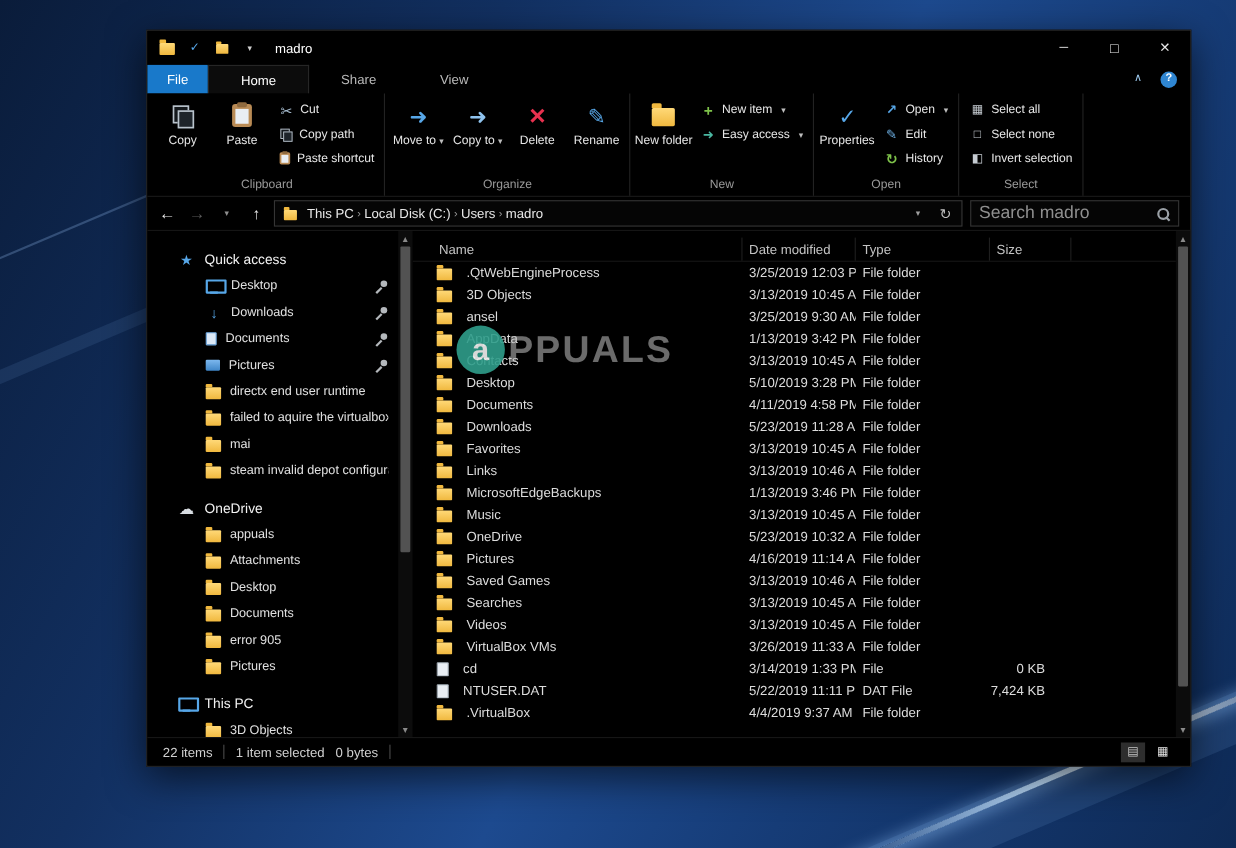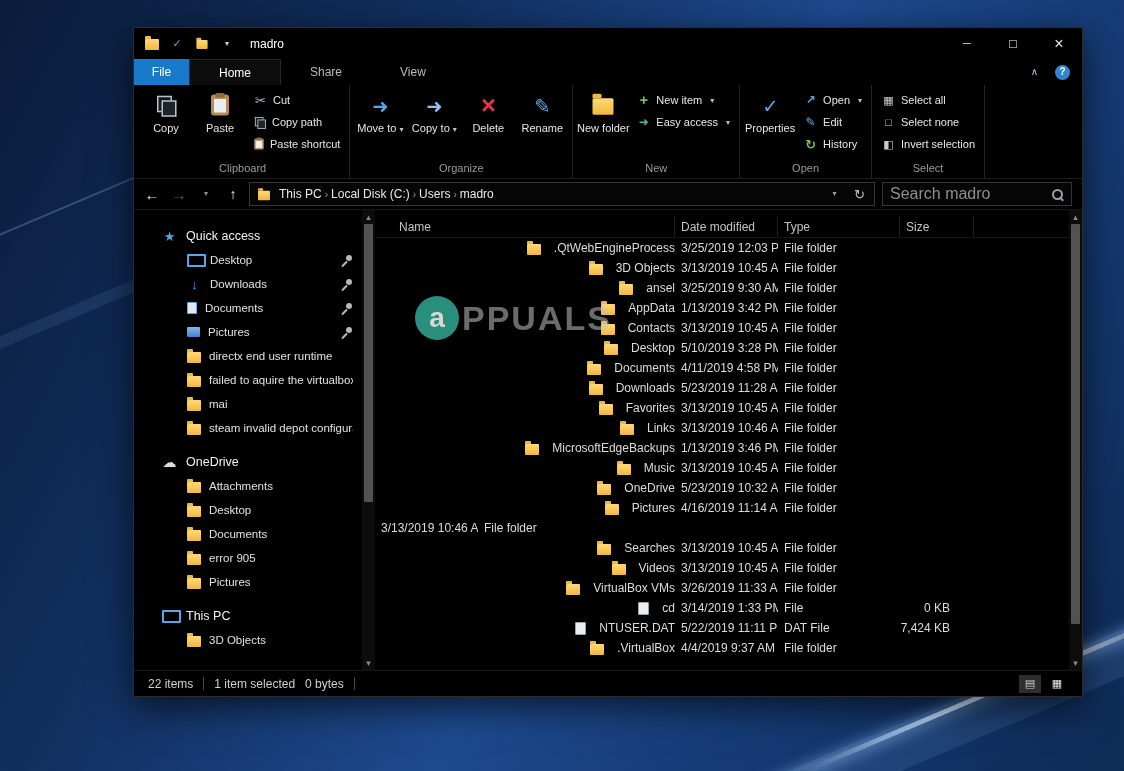--- a/index.html
+++ b/index.html
@@ -91,21 +91,21 @@
   .fhead{height:22px;margin-top:6px;display:flex;align-items:center;color:#c3c3c3;
     border-bottom:1px solid #161616;}
   .fh{height:100%;display:flex;align-items:center;border-right:1px solid #1f1f1f;padding-left:6px;}
   .col-name{width:300px;flex:none;}
   .fhead .col-name{padding-left:24px;}
   .col-date{width:103px;flex:none;}
   .col-type{width:122px;flex:none;}
   .col-size{width:74px;flex:none;}
   .fh.col-size span{width:100%;}
   .frow{height:20px;display:flex;align-items:center;color:#dcdcdc;}
-  .frow .col-name{display:flex;align-items:center;gap:13px;padding-left:22px;overflow:hidden;white-space:nowrap;justify-content:flex-end;}
+  .frow .col-name{display:flex;align-items:center;gap:13px;padding-left:22px;overflow:hidden;white-space:nowrap;}
   .frow .col-date,.frow .col-type{padding-left:6px;white-space:nowrap;overflow:hidden;}
   .frow .col-size{text-align:right;padding-right:24px;white-space:nowrap;}
 
   .watermark{position:absolute;left:40px;top:86px;display:flex;align-items:center;gap:3px;pointer-events:none;}
   .wm-circle{width:44px;height:44px;border-radius:50%;background:#2f9e8b;opacity:.9;color:#f0f0f0;
     font-size:28px;font-weight:bold;display:flex;align-items:center;justify-content:center;}
   .wm-text{font-size:34px;font-weight:bold;color:rgba(195,195,195,.55);letter-spacing:2px;}
 
   
   .statusbar{height:26px;flex:none;display:flex;align-items:center;gap:10px;background:#000;
@@ -428,20 +428,24 @@
               <span class="sb-label">steam invalid depot configuratio</span>
             </div>
           </div>
           <div class="sb-section">
             <div class="sb-head">
               <span class="ic " style="color: rgb(216, 221, 226); font-size: 14px;">☁</span>
               <span class="sb-label">OneDrive</span>
             </div>
             <div class="sb-item">
               <span class="ic ic-folder"></span>
+              <span class="sb-label">appuals</span>
+            </div>
+            <div class="sb-item">
+              <span class="ic ic-folder"></span>
               <span class="sb-label">Attachments</span>
             </div>
             <div class="sb-item">
               <span class="ic ic-folder"></span>
               <span class="sb-label">Desktop</span>
             </div>
             <div class="sb-item">
               <span class="ic ic-folder"></span>
               <span class="sb-label">Documents</span>
             </div>
@@ -612,20 +616,24 @@
             <div class="frow">
               <div class="col-name">
                 <span class="ic ic-folder"></span>
                 <span class="fname">Pictures</span>
               </div>
               <div class="col-date">4/16/2019 11:14 AM</div>
               <div class="col-type">File folder</div>
               <div class="col-size"></div>
             </div>
             <div class="frow">
+              <div class="col-name">
+                <span class="ic ic-folder"></span>
+                <span class="fname">Saved Games</span>
+              </div>
               <div class="col-date">3/13/2019 10:46 AM</div>
               <div class="col-type">File folder</div>
               <div class="col-size"></div>
             </div>
             <div class="frow">
               <div class="col-name">
                 <span class="ic ic-folder"></span>
                 <span class="fname">Searches</span>
               </div>
               <div class="col-date">3/13/2019 10:45 AM</div>

